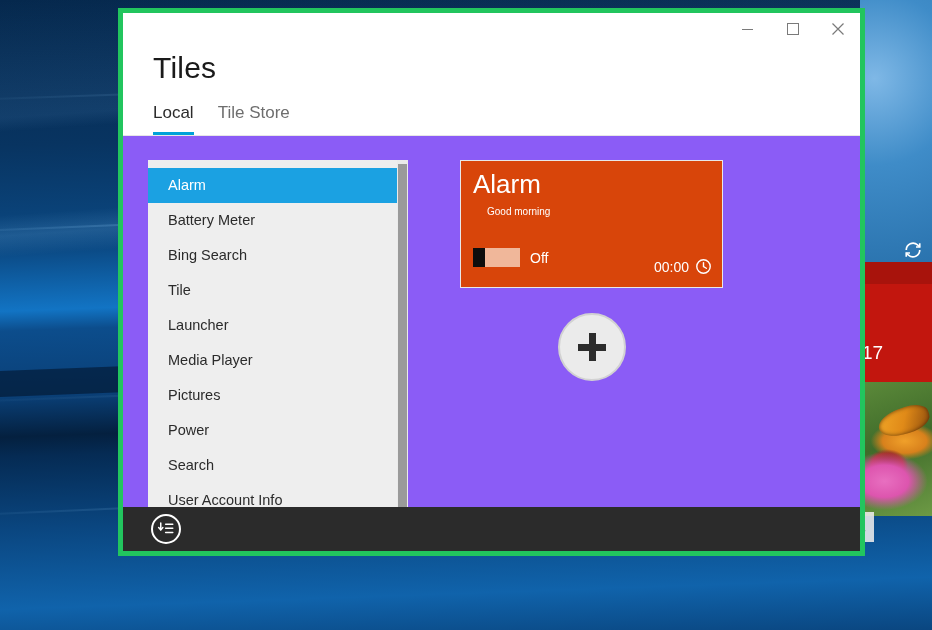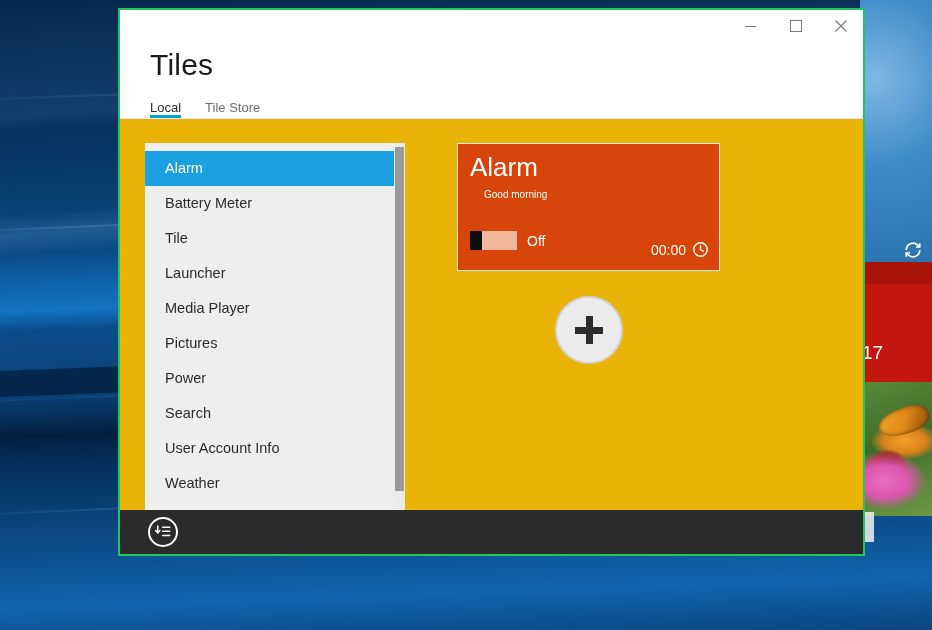--- a/index.html
+++ b/index.html
@@ -125,21 +125,21 @@
     content:''; position:absolute; right:-5px; bottom:-3px;
     width:7px; height:2px; background:#8a8a8a; transform: rotate(45deg);
   }
 
   
   #app-window {
     position: absolute;
     left: 118px; top: 8px;
     width: 747px; height: 548px;
     background: #ffffff;
-    border: 2px solid #22c55e;
+    border: 5px solid #22c55e;
     display: flex; flex-direction: column;
     overflow: hidden;
   }
 
   
   #titlebar {
     height: 32px; flex: 0 0 32px;
     display: flex; justify-content: flex-end; align-items: stretch;
     background: #ffffff;
   }
@@ -153,30 +153,30 @@
   #app-header { padding: 0 0 0 30px; background: #fff; }
   #page-title {
     font-size: 30px; font-weight: 300; color: #1a1a1a;
     line-height: 34px; margin-top: 6px; letter-spacing: .2px;
   }
   #tabs {
     display: flex; gap: 24px; margin-top: 18px;
     position: relative;
   }
   .tab {
-    font-size: 13px; color: #6e6e6e; 
+    font-size: 17px; color: #6e6e6e; padding-bottom: 9px;
     border-bottom: 3px solid transparent; cursor: default;
   }
   .tab.active { color: #2b2b2b; border-bottom-color: #00a2d8; }
   #header-rule {
     height: 1px; background: #e6e6e6; margin-left: -30px;
   }
 
   
-  #app-body { flex: 1 1 auto; display: flex; position: relative; background:#eab308; overflow:hidden; }
+  #app-body { flex: 1 1 auto; display: flex; position: relative; background:#8b5cf6; overflow:hidden; }
 
   
   #sidebar {
     width: 260px; flex: 0 0 260px;
     margin-left: 25px; margin-top: 24px;
     background: #eeeeee;
     position: relative; overflow: hidden;
   }
   #sidebar-scroll-area { padding-top: 8px; }
   .list-item {
@@ -328,20 +328,21 @@
     </div>
     <div id="header-rule"></div>
   </div>
 
   <div id="app-body">
 
     <div id="sidebar">
       <div id="sidebar-scroll-area">
         <div class="list-item selected">Alarm</div>
         <div class="list-item">Battery Meter</div>
+        <div class="list-item">Bing Search</div>
         <div class="list-item">Tile</div>
         <div class="list-item">Launcher</div>
         <div class="list-item">Media Player</div>
         <div class="list-item">Pictures</div>
         <div class="list-item">Power</div>
         <div class="list-item">Search</div>
         <div class="list-item">User Account Info</div>
         <div class="list-item">Weather</div>
       </div>
       <div id="sidebar-scrollbar">

